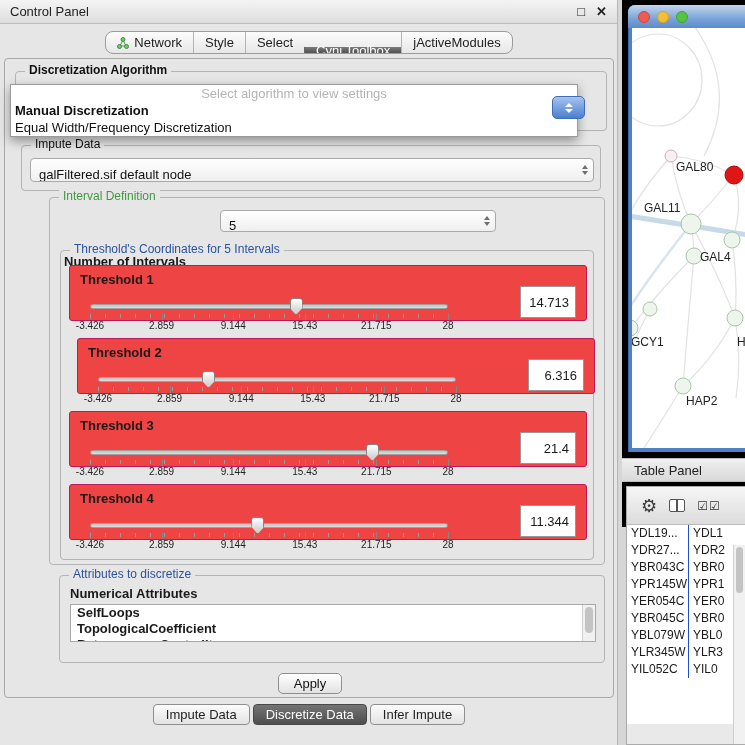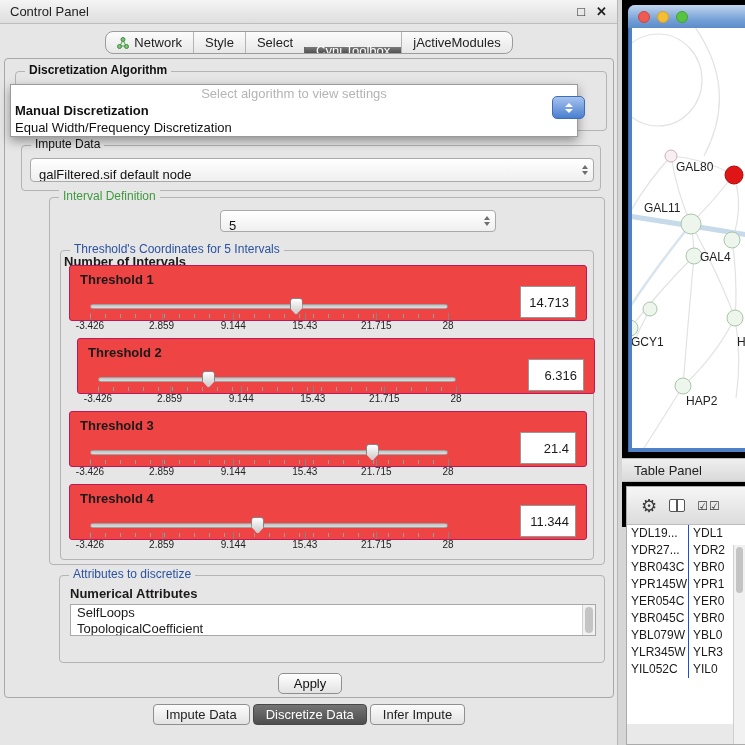--- a/index.html
+++ b/index.html
@@ -91,22 +91,22 @@
     clip-path:polygon(8% 0,92% 0,100% 10%,100% 58%,50% 100%,0 58%,0 10%); border-radius:3px; }
   .ticklabels { position:absolute; left:0; right:0; top:20px; height:12px; }
   .tl { position:absolute; transform:translateX(-50%); font-size:10px; color:#222; white-space:nowrap;text-align:center; }
   .t-value { position:absolute; right:10px; top:20px; width:56px; height:32px; background:#fff;
     border:1px solid #979797; display:flex; align-items:center; justify-content:flex-end;
     padding-right:6px; font-size:13px; }
 
   
   .g-attrs { left:54px; top:516px; width:546px; height:88px; }
   .lbl-numattr { position:absolute; left:10px; top:10px; font-weight:bold; font-size:13px;text-align:right; }
-  .listbox { position:absolute; left:10px; top:28px; width:526px; height:32px; background:#fff;
-    border:1px solid #a8a8a8; overflow:hidden; }
+  .listbox { position:absolute; left:10px; top:28px; width:526px; height:38px; background:#fff;
+    border:1px solid #a8a8a8; overflow:hidden;font-weight:bold; }
   .listbox .item { height:16px; line-height:16px; padding-left:6px; font-size:13px; white-space:nowrap; }
   .vscroll { position:absolute; right:0; top:0; bottom:0; width:13px; background:#f1f1f1; border-left:1px solid #d0d0d0; }
   .vscroll .thumb { position:absolute; left:2px; right:2px; top:2px; height:26px; background:#c4c4c4; border-radius:5px; }
 
   .apply-btn { position:absolute; left:273px; top:614px; width:64px; height:21px;
     border:1px solid #8f8f8f; border-radius:5px; background:linear-gradient(#ffffff,#e2e2e2);
     font-size:13px; font-family:inherit; color:#111; display:flex; align-items:center; justify-content:center; }
 
   .bottom-tabs { position:absolute; left:0; top:704px; width:618px; display:flex; justify-content:center; gap:3px; }
   .btab { height:21px; line-height:19px; padding:0 12px; border:1px solid #8f8f8f; border-radius:4px;

